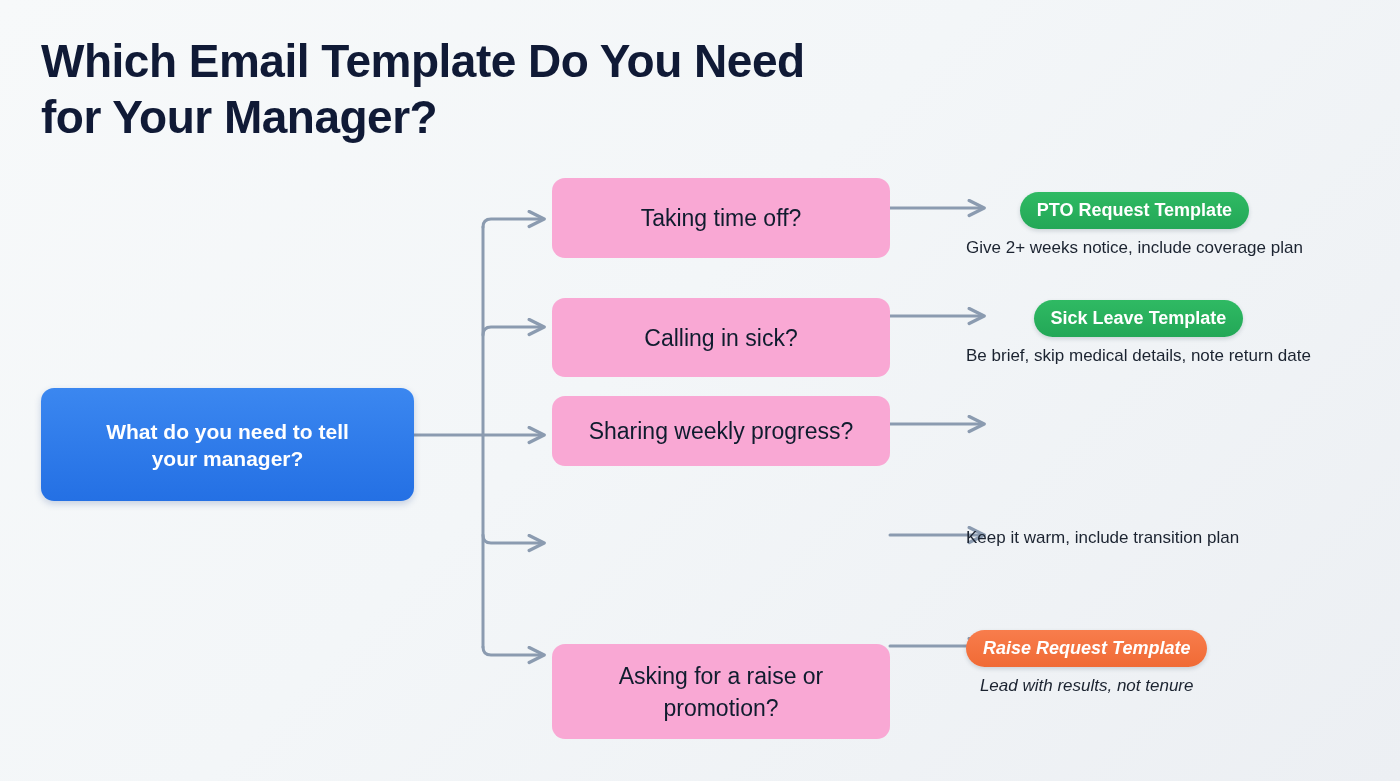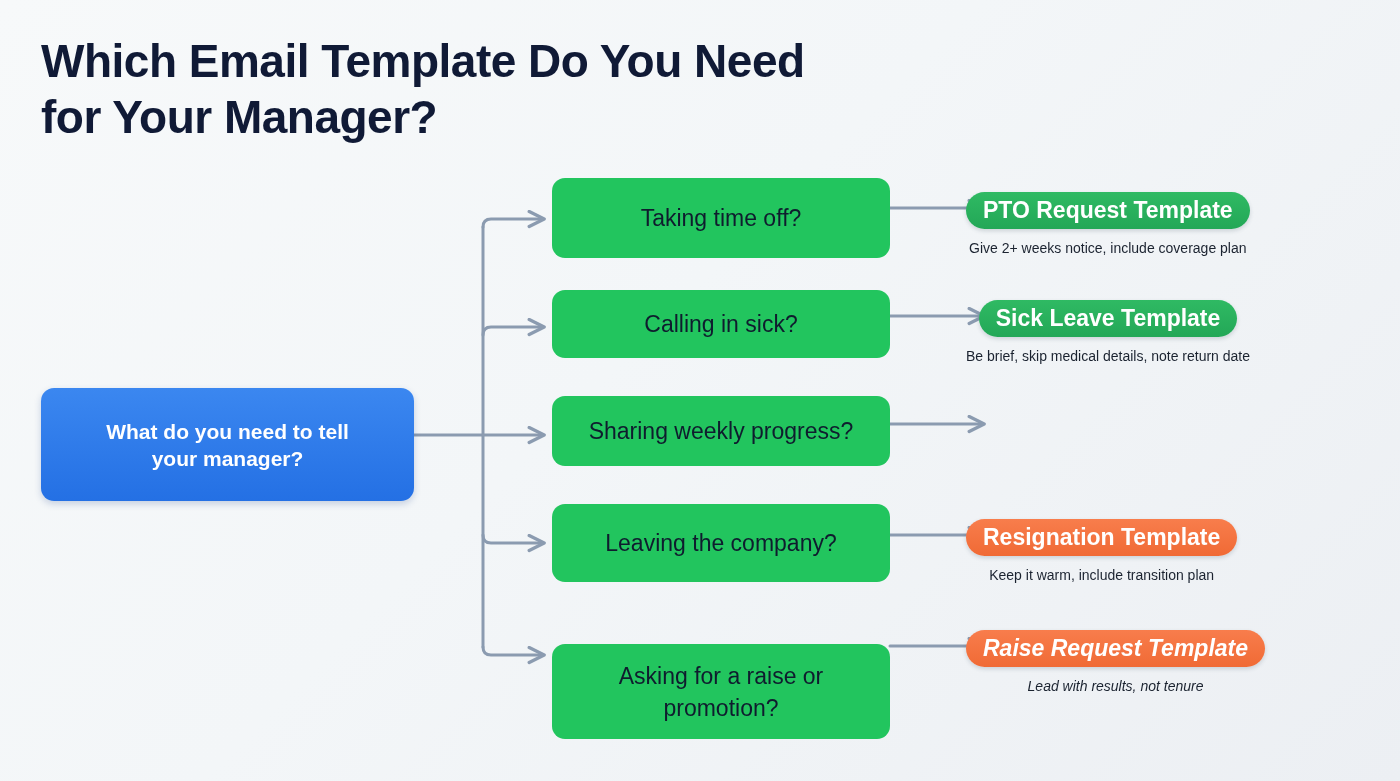--- a/index.html
+++ b/index.html
@@ -68,21 +68,21 @@
     text-align: center;
     white-space: pre-line;
   }
 
   
   .branch-box {
     position: absolute;
     left: 552px;
     width: 338px;
     border-radius: 13px;
-    background: #22c55e;
+    background: #f9a8d4;
     display: flex;
     align-items: center;
     justify-content: center;
     box-sizing: border-box;
     padding: 0 16px;
   }
   .branch-box .branch-label {
     color: #0f1c2e;
     font-size: 23px;
     line-height: 32px;
@@ -93,36 +93,36 @@
   
   .outcome {
     position: absolute;
     left: 966px;
   }
   .pill {
     display: inline-block;
     border-radius: 999px;
     padding: 7px 17px 8px 17px;
     color: #ffffff;
-    font-size: 23px;
+    font-size: 18px;
     line-height: 22px;
     font-weight: bold;
     white-space: nowrap;
     box-shadow: 0 2px 4px rgba(40, 60, 80, 0.18);
   }
   .pill.green {
     background: linear-gradient(180deg, #2fba63 0%, #23a757 100%);
   }
   .pill.orange {
     background: linear-gradient(180deg, #f87d4c 0%, #f06a35 100%);
   }
   .caption {
     margin-top: 8px;
     color: #1b2330;
-    font-size: 14px;
+    font-size: 17px;
     line-height: 22px;
     white-space: nowrap;
     text-align: center;
   }
   .outcome-inner {
     display: flex;
     flex-direction: column;
     align-items: center;
   }
 </style>
@@ -174,40 +174,36 @@
   <div class="branch-box" style="top:178px; height:80px;">
     <div class="branch-label">Taking time off?</div>
   </div>
   <div class="outcome" style="top: 192px; left: 966px;">
     <div class="outcome-inner">
       <div class="pill green">PTO Request Template</div>
       <div class="caption">Give 2+ weeks notice, include coverage plan</div>
     </div>
   </div>
 
-  <div class="branch-box" style="top:290px; height:68px;">
+  <div class="branch-box" style="top:298px; height:79px;">
     <div class="branch-label">Calling in sick?</div>
   </div>
   <div class="outcome" style="top: 300px; left: 966px;">
     <div class="outcome-inner">
       <div class="pill green">Sick Leave Template</div>
       <div class="caption">Be brief, skip medical details, note return date</div>
     </div>
   </div>
 
   <div class="branch-box" style="top:396px; height:70px;">
     <div class="branch-label">Sharing weekly progress?</div>
   </div>
 
-  <div class="branch-box" style="top:504px; height:78px;">
-    <div class="branch-label">Leaving the company?</div>
-  </div>
   <div class="outcome" style="top: 519px; left: 966px;">
     <div class="outcome-inner">
-      <div class="pill orange">Resignation Template</div>
       <div class="caption">Keep it warm, include transition plan</div>
     </div>
   </div>
 
   <div class="branch-box" style="top:608px; height:95px;margin-top:36px;">
     <div class="branch-label">Asking for a raise or
 promotion?</div>
   </div>
   <div class="outcome" style="top: 630px; left: 966px; font-style: italic;">
     <div class="outcome-inner">

